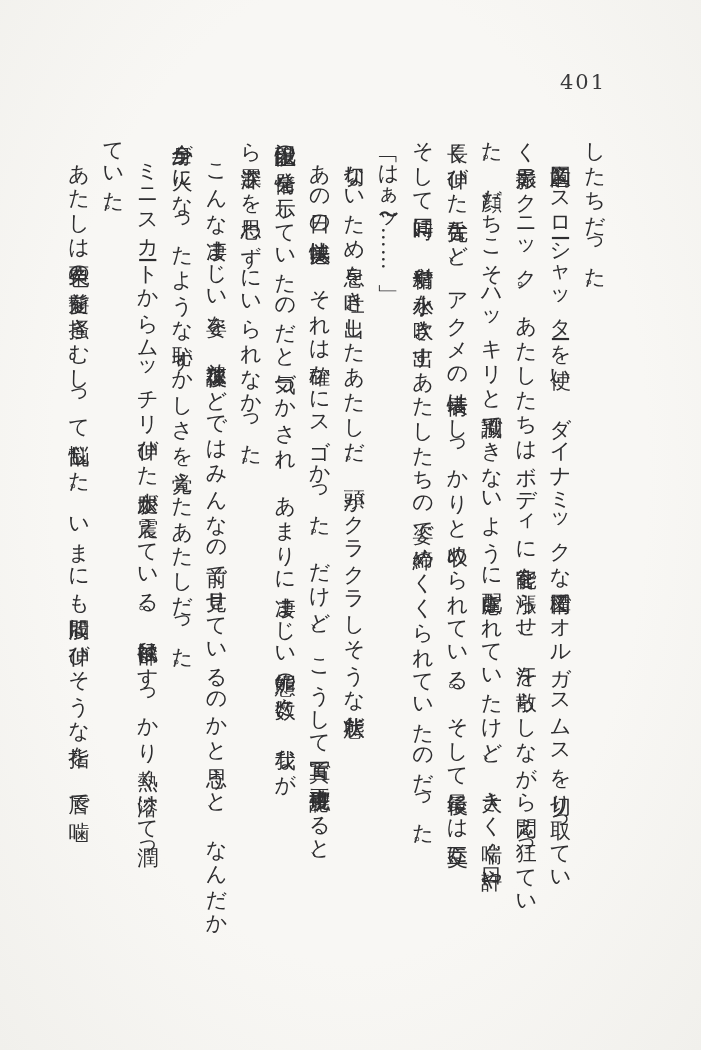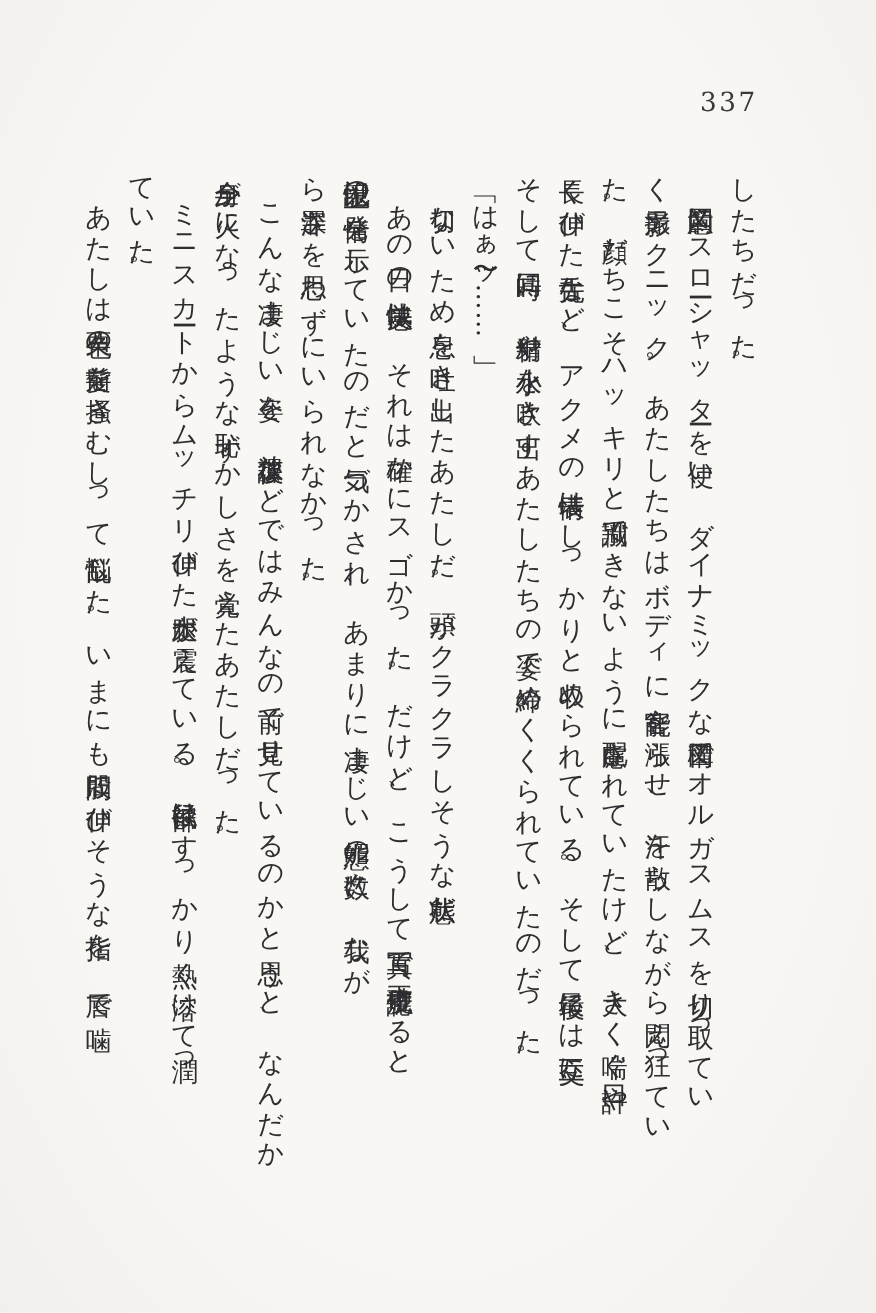--- a/index.html
+++ b/index.html
@@ -43,21 +43,21 @@
     height: 882px;
   }
   .text-block .col.indent {
     padding-top: 22px;
   }
 </style>
 </head>
 <body>
 
 <div class="book-page">
-  <div class="page-number">337</div>
+  <div class="page-number">401</div>
   <div class="text-block">
       <div class="col">したちだった。</div>
       <div class="col indent">意図的にスローシャッターを使い、ダイナミックな構図でオルガスムスを切り取ってい</div>
       <div class="col">く撮影テクニック。あたしたちはボディに官能を漲らせ、汗を散らしながら悶え狂ってい</div>
       <div class="col">た。顔だちこそハッキリと識別できないように配慮されていたけど、大きく喘ぐ口許や、</div>
       <div class="col">長く伸びた舌先など、アクメの表情はしっかりと収められている。そして最後には交互に、</div>
       <div class="col">そして同時に、射精や小水を吹き出すあたしたちの姿で締めくくられていたのだった。</div>
       <div class="col indent">「はぁ〜ッ……」</div>
       <div class="col indent">切ないため息を吐き出したあたしだ。頭がクラクラしそうな状態だ。</div>
       <div class="col indent">あの日の快美感は、それは確かにスゴかった。だけど、こうして写真で再度確認すると、</div>

